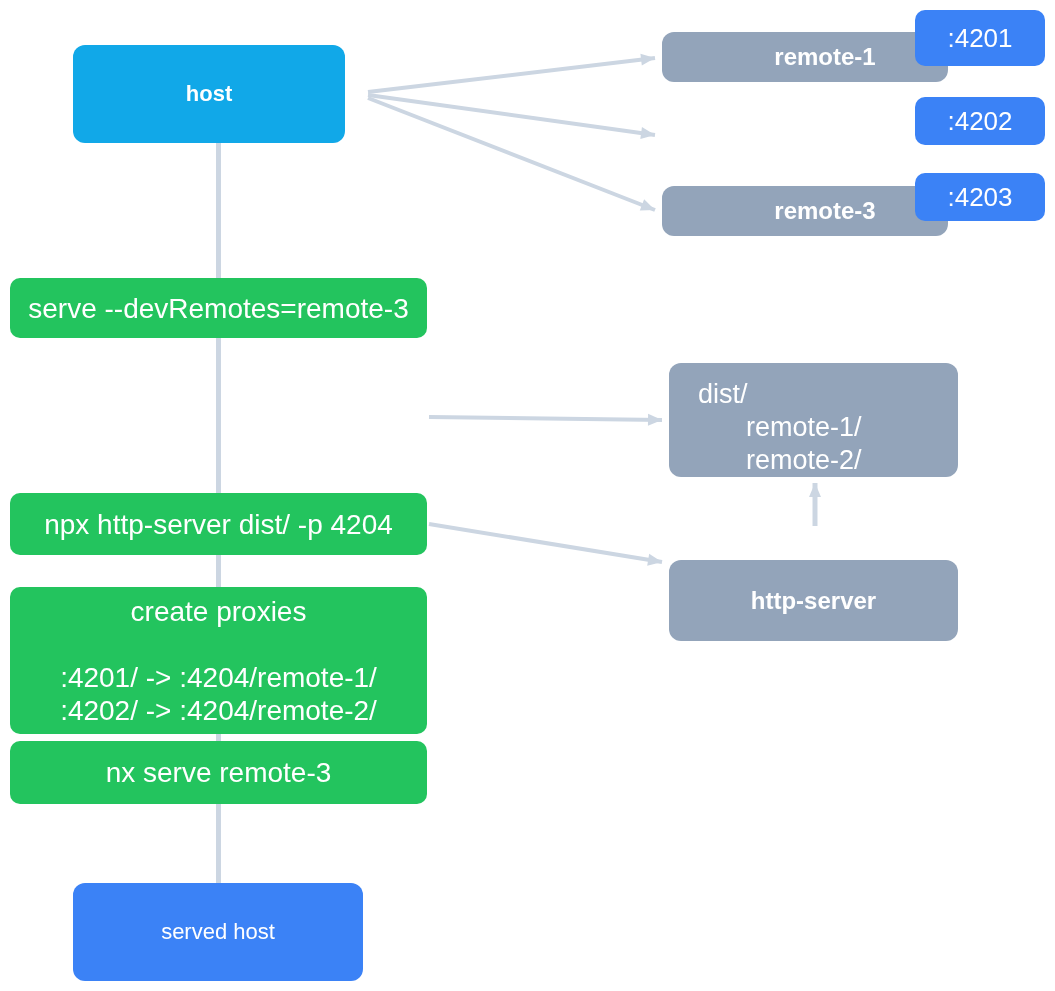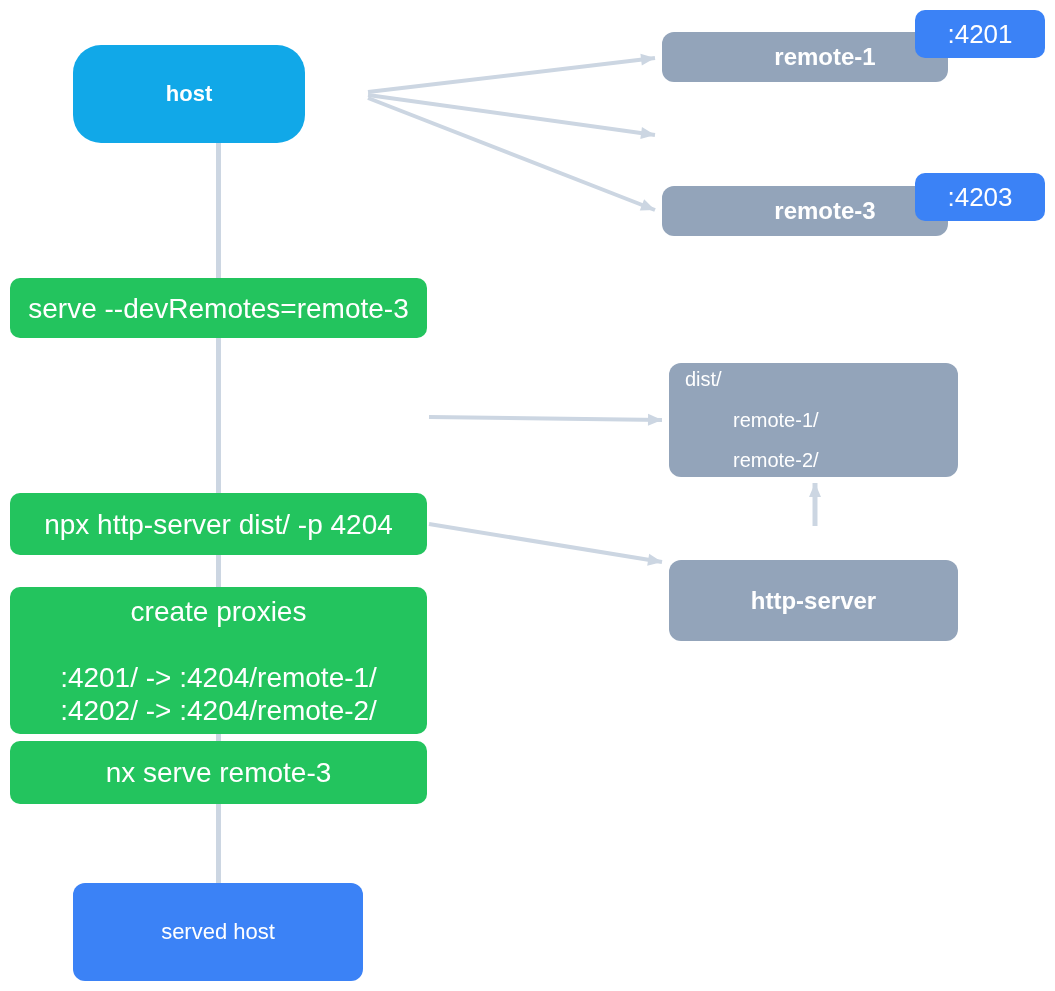--- a/index.html
+++ b/index.html
@@ -28,25 +28,25 @@
     text-align: center;
     z-index: 1;
   }
   .host-box    { background: var(--host-blue, #11a8e8); font-weight: bold; font-size: 22px; }
   .served-box  { background: var(--accent-blue, #3b82f6); font-weight: normal; font-size: 22px; }
   .remote-box  { background: var(--node-gray, #93a4ba); font-weight: bold; font-size: 24px; border-radius: 12px; padding-left: 40px; }
   .http-box    { background: var(--node-gray, #93a4ba); font-weight: bold; font-size: 24px; margin-top: 34px; }
   .step-box    { background: var(--step-green, #23c45e); font-size: 28px; border-radius: 10px; }
   .dist-box    {
     background: var(--node-gray, #93a4ba);
-    font-size: 20px;
+    font-size: 27px;
     align-items: flex-start;
     text-align: left;
-    padding-left: 16px;
-    justify-content: space-between;
+    padding-left: 29px;
+    justify-content: flex-end;
   }
   .badge {
     position: absolute;
     box-sizing: border-box;
     border-radius: 10px;
     background: var(--accent-blue, #3b82f6);
     color: #ffffff;
     font-size: 26px;
     display: flex;
     align-items: center;
@@ -72,31 +72,34 @@
 
     <line x1="368" y1="92" x2="655" y2="58" stroke="#ccd6e2" stroke-width="4" marker-end="url(#ah)"></line>
     <line x1="368" y1="95" x2="655" y2="135" stroke="#ccd6e2" stroke-width="4" marker-end="url(#ah)"></line>
     <line x1="368" y1="98" x2="655" y2="210" stroke="#ccd6e2" stroke-width="4" marker-end="url(#ah)"></line>
 
     <line x1="429" y1="417" x2="662" y2="420" stroke="#ccd6e2" stroke-width="4" marker-end="url(#ah)"></line>
     <line x1="429" y1="524" x2="662" y2="562" stroke="#ccd6e2" stroke-width="4" marker-end="url(#ah)"></line>
     <line x1="815" y1="526" x2="815" y2="483" stroke="#ccd6e2" stroke-width="5" marker-end="url(#ah)"></line>
   </svg>
 
-  <div class="box host-box" style="left:73px; top:45px; width:232px; height:98px;border-radius:28px;">
+  <div class="box host-box" style="left:73px; top:45px; width:272px; height:98px;">
     <div>host</div>
   </div>
 
   <div class="box remote-box" style="left:662px; top:32px; width:286px; height:50px;">
     <div>remote-1</div>
   </div>
-  <div class="badge" style="left:915px; top:10px; width:130px; height:48px;">
+  <div class="badge" style="left:915px; top:10px; width:130px; height:56px;">
     <div>:4201</div>
   </div>
 
+  <div class="badge" style="left:915px; top:97px; width:130px; height:48px;">
+    <div>:4202</div>
+  </div>
 
   <div class="box remote-box" style="left:662px; top:186px; width:286px; height:50px;">
     <div>remote-3</div>
   </div>
   <div class="badge" style="left:915px; top:173px; width:130px; height:48px;align-items:center;">
     <div>:4203</div>
   </div>
 
   <div class="box step-box" style="left:10px; top:278px; width:417px; height:60px;">
     <div class="line">serve --devRemotes=remote-3</div>

